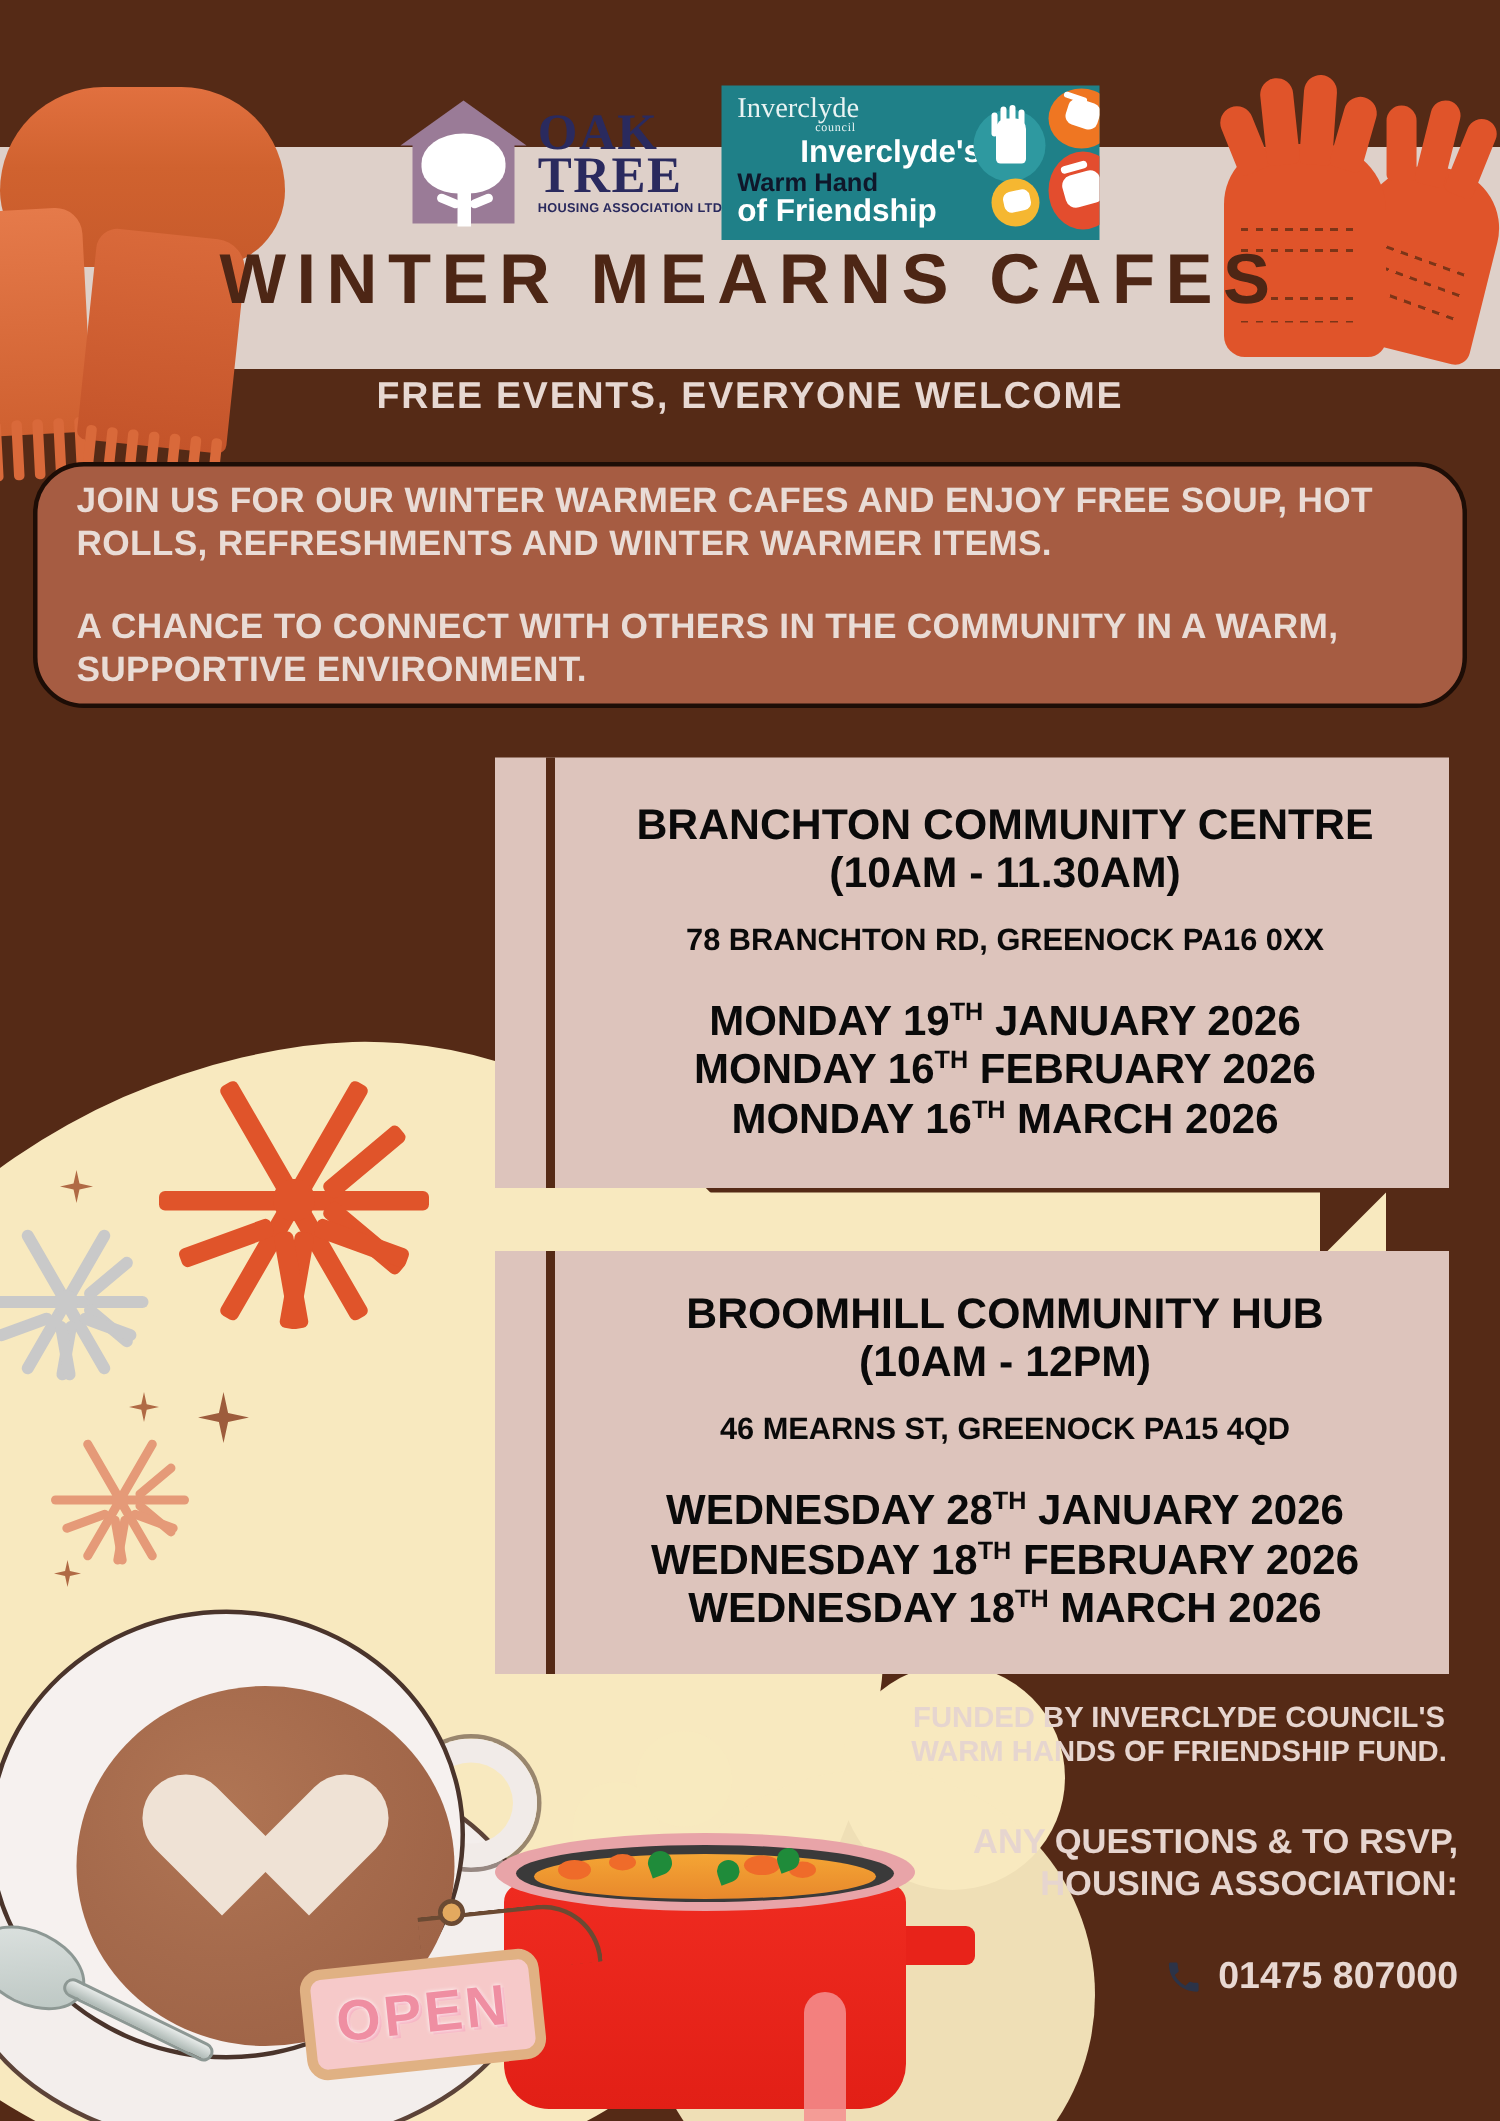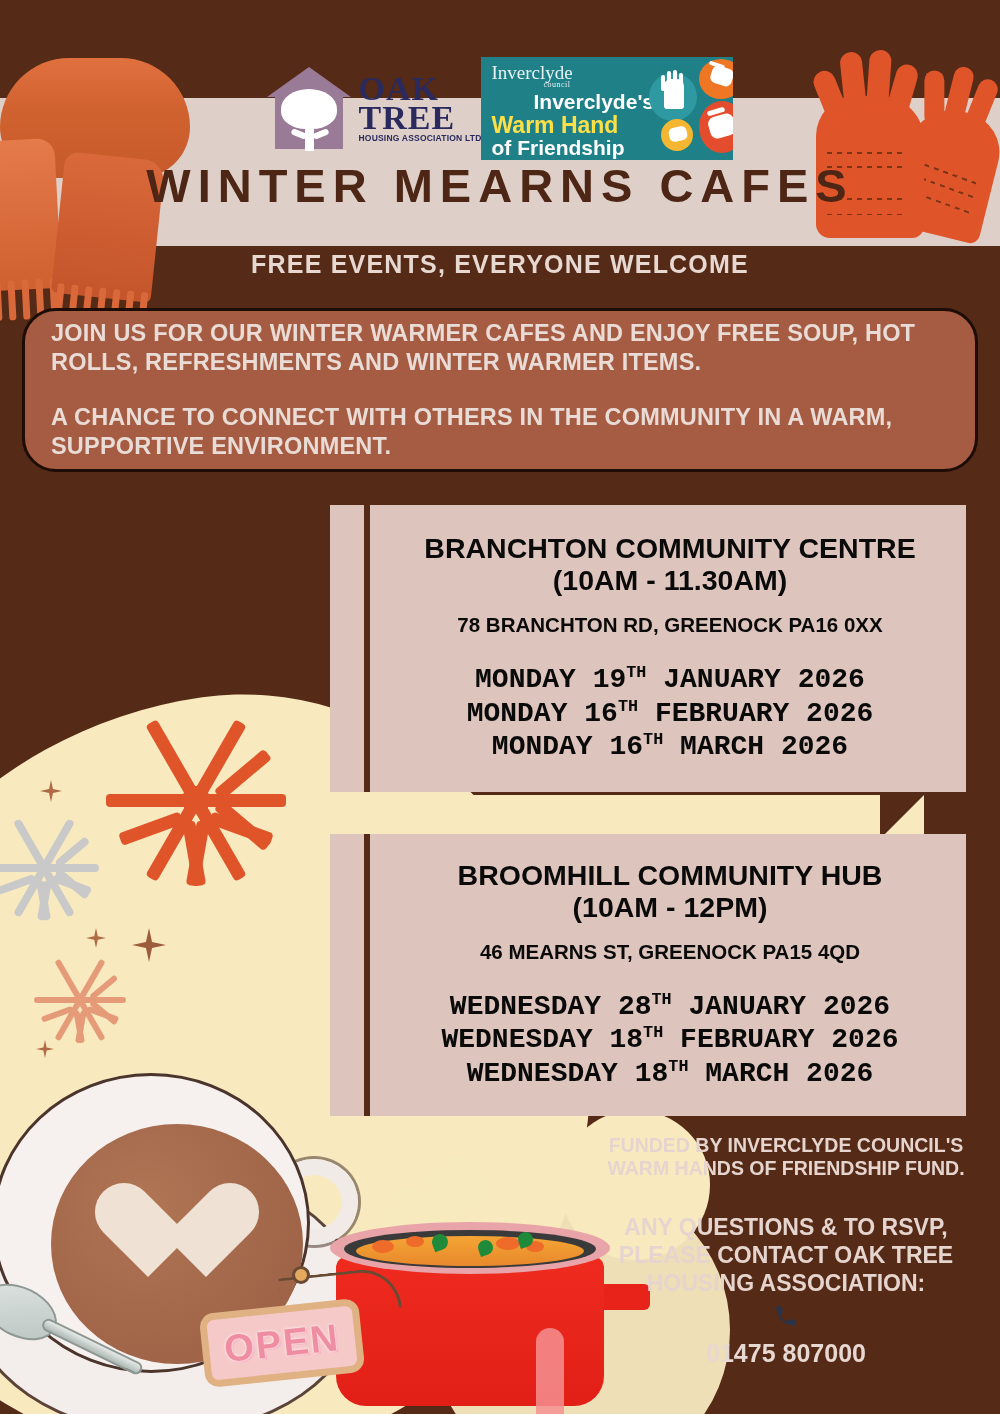--- a/index.html
+++ b/index.html
@@ -273,21 +273,21 @@
 
   
   .inverclyde{
     position:relative; width:252px; height:103px; background:#1f8088;
     display:flex; overflow:hidden;
   }
   .inv-left{ padding:6px 0 0 10px; width:166px; }
   .inv-top{ color:#e9f3f3; font-size:19px; font-family:"Liberation Serif", serif; line-height:1; }
   .inv-top small{ display:block; font-size:8px; letter-spacing:.5px; margin-left:52px; margin-top:-1px; }
   .inv-l1{ color:#fff; font-size:21px; font-weight:bold; line-height:1.05; margin-top:2px;margin-left:42px; }
-  .inv-l2{ color:#fde047; font-size:23px; font-weight:bold; line-height:1.05; }
+  .inv-l2{ color:#0f172a; font-size:17px; font-weight:bold; line-height:1.05; }
   .inv-l3{ color:#fff; font-size:21px; font-weight:bold; line-height:1.05; }
   .inv-right{ position:relative; flex:1; }
   .hand-chip{ position:absolute; border-radius:50%; }
   .hand{ position:absolute; background:#fff; }
 
   .title{
     position:absolute; left:0; top:158px; width:1000px;
     text-align:center; color:#4d2615;
     font-size:47px; font-weight:bold; letter-spacing:7px;
   }
@@ -316,38 +316,38 @@
     position:absolute; left:34px; top:0; width:6px; height:100%;
     background:#552a16;
   }
   .card .cbody{ position:absolute; left:54px; right:10px; top:0; bottom:0;
                 display:flex; flex-direction:column; align-items:center; justify-content:center; }
   .card-1{ left:330px; top:505px; width:636px; height:287px; }
   .card-2{ left:330px; top:834px; width:636px; height:282px; }
 
   .venue-name{ color:#0a0a0a; font-size:28.5px; font-weight:bold; line-height:1.12; text-align:center; }
   .venue-addr{ color:#0a0a0a; font-size:20.5px; font-weight:bold; margin-top:16px; text-align:center; }
-  .venue-dates{ margin-top:26px; text-align:center;font-family:Liberation Mono, monospace; }
+  .venue-dates{ margin-top:26px; text-align:center; }
   .venue-dates div{ color:#0a0a0a; font-size:28px; font-weight:bold; line-height:1.15; }
   .venue-dates sup{ font-size:.60em; vertical-align:super; }
 
   .funded{
     position:absolute; left:600px; top:1134px; width:372px;
     text-align:center; color:#e6d5cf;
     font-size:19.5px; font-weight:bold; line-height:1.2;
   }
   .rsvp{
     position:absolute; left:600px; top:1213px; width:372px;
-    text-align:center; color:#e6d5cf;
+    text-align:right; color:#e6d5cf;
     font-size:23px; font-weight:bold; line-height:1.22;
   }
   .contact-row{
     position:absolute; left:600px; width:372px;
-    display:flex; align-items:center; justify-content:center; gap:10px;
-    color:#e8d8d2; font-weight:bold;flex-direction:column;
+    display:flex; align-items:center; justify-content:flex-end; gap:10px;
+    color:#e8d8d2; font-weight:bold;
   }
   .row-phone{ top:1303px; font-size:25px; }
   .row-mail { top:1352px; font-size:25px; letter-spacing:-.2px; }
   .ico{ display:inline-block; line-height:0; }
 </style>
 </head>
 <body>
 
 <div class="poster">
 
@@ -594,21 +594,20 @@
       </div>
     </div>
 
     <div class="funded">
       <div>FUNDED BY INVERCLYDE COUNCIL'S</div>
       <div>WARM HANDS OF FRIENDSHIP FUND.</div>
     </div>
 
     <div class="rsvp">
       <div>ANY QUESTIONS &amp; TO RSVP,</div>
-      <div>PLEASE CONTACT OAK TREE</div>
       <div>HOUSING ASSOCIATION:</div>
     </div>
 
     <div class="contact-row row-phone">
       <span class="ico">
         <svg width="26" height="26" viewBox="0 0 24 24">
           <path d="M6.6 10.8c1.4 2.8 3.8 5.2 6.6 6.6l2.2-2.2c.3-.3.7-.4 1.1-.2 1.2.4 2.5.6 3.8.6.6 0 1 .4 1 1V20c0 .6-.4 1-1 1C10.6 21 3 13.4 3 4c0-.6.4-1 1-1h3.4c.6 0 1 .4 1 1 0 1.3.2 2.6.6 3.8.1.4 0 .8-.2 1.1l-2.2 1.9z" fill="#2c3347"></path>
         </svg>
       </span>
       <span>01475 807000</span>

